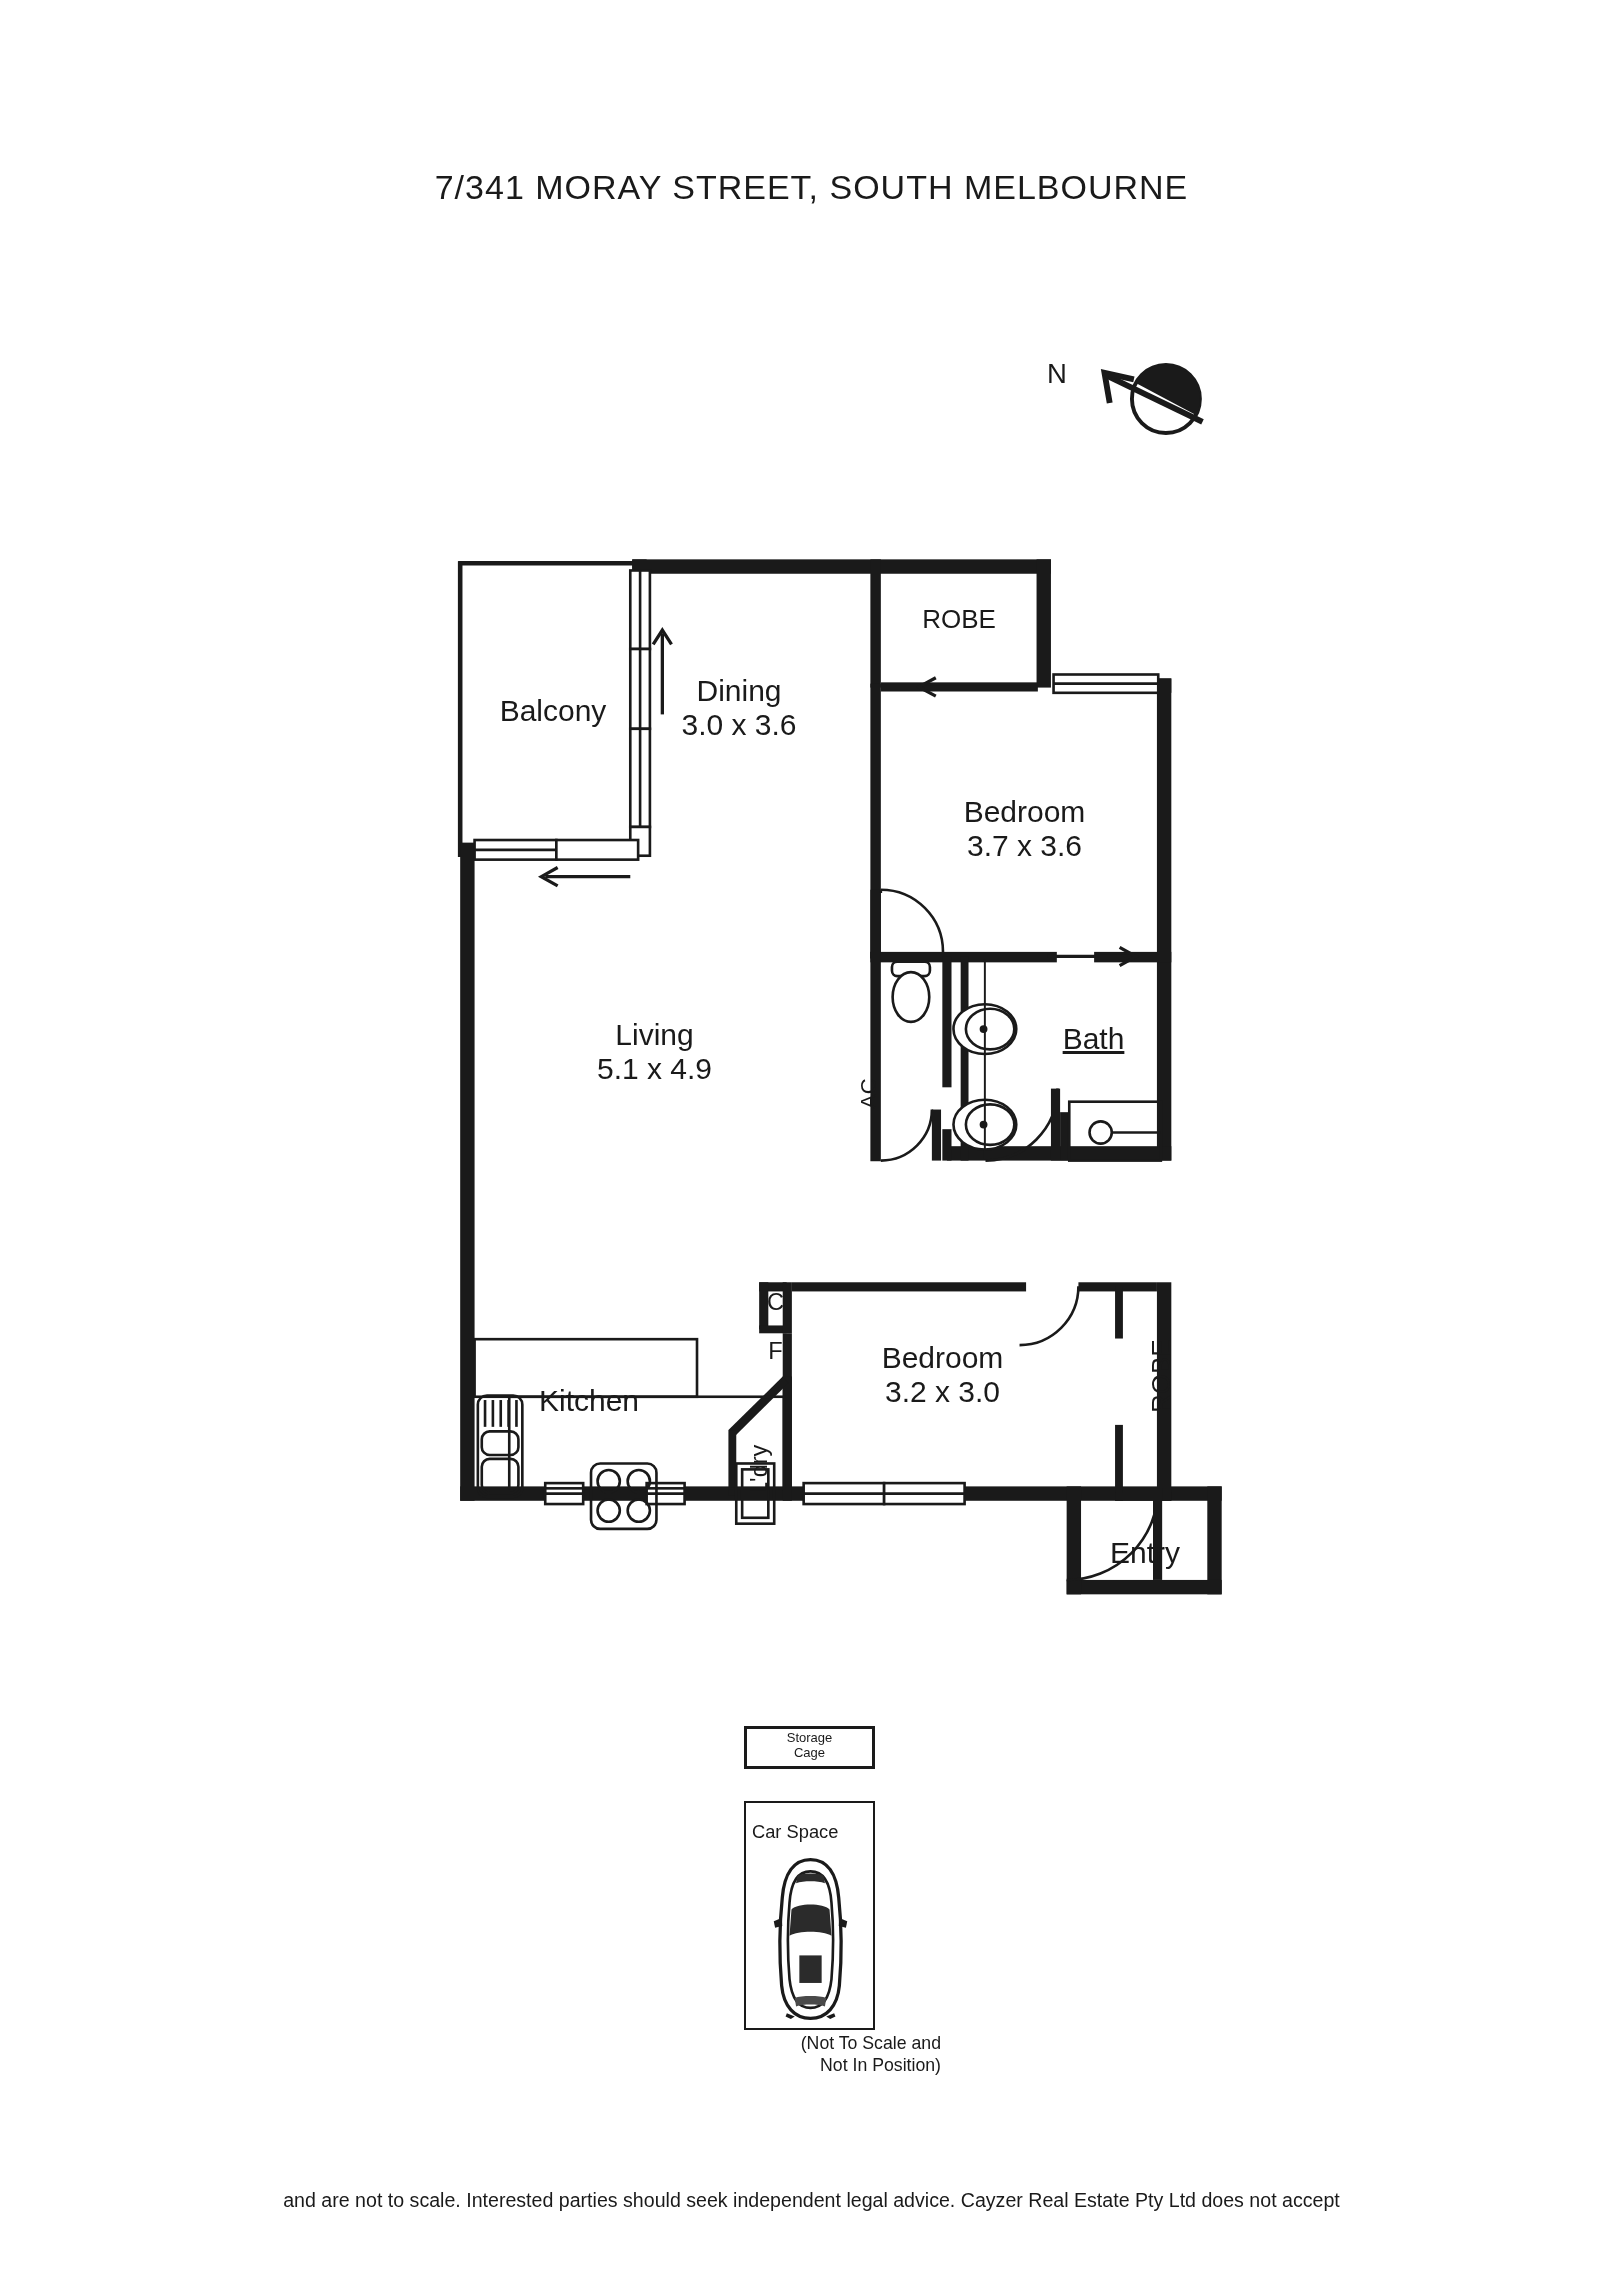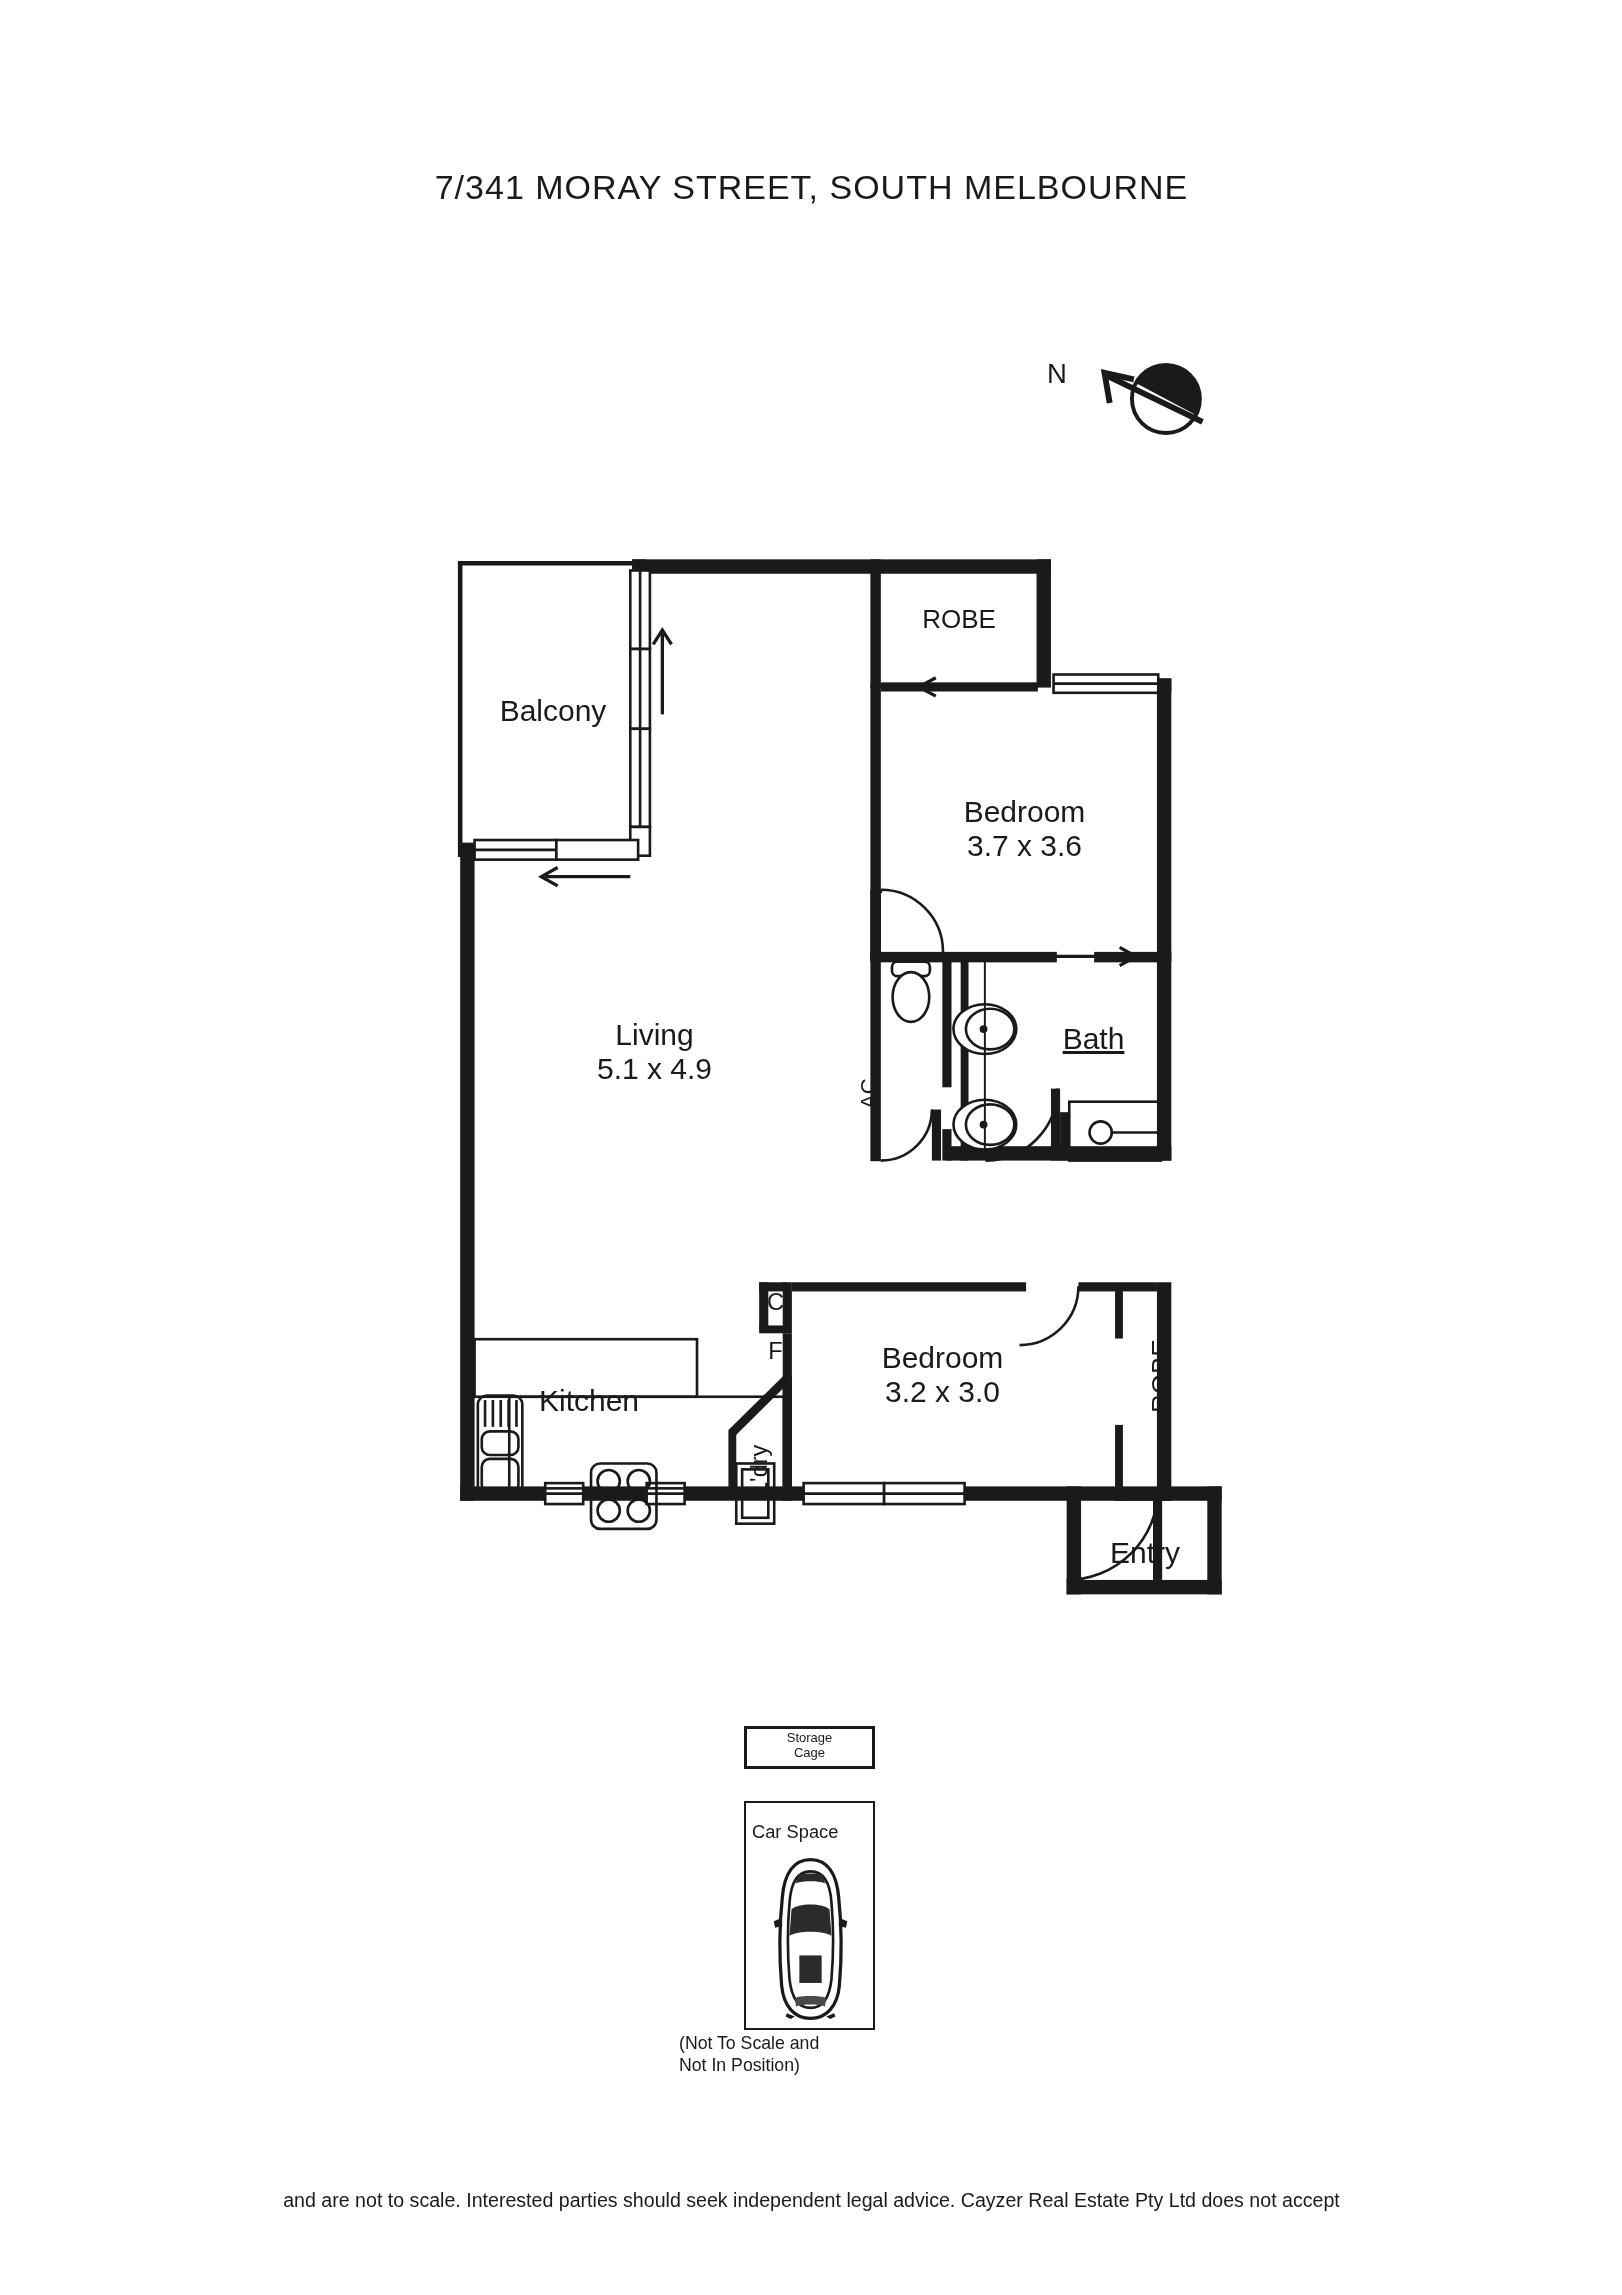--- a/index.html
+++ b/index.html
@@ -121,21 +121,21 @@
     left: 771px;
     top: 1857px;
     width: 79px;
     height: 164px;
   }
   .notscale {
     position: absolute;
     left: 679px;
     top: 2032px;
     width: 262px;
-    text-align: left;
+    text-align: right;
     font-size: 17.7px;
     line-height: 1.25;
   }
   
   .footer {
     position: absolute;
     left: 59px;
     top: 2186px;
     width: 1505px;
     text-align: center;
@@ -360,20 +360,24 @@
           <line x1="1699" y1="1731" x2="1774" y2="1731"></line>
         </g>
 
       </g>
     </svg>
 
     <div class="rlabel" style="left:458px; top:694px; width:190px;">
       <span class="rname">Balcony</span>
     </div>
 
+    <div class="rlabel" style="left:628px; top:674px; width:222px;">
+      <span class="rname">Dining</span>
+      <span class="rdim">3.0 x 3.6</span>
+    </div>
 
     <div class="rlabel" style="left:517px; top:1018px; width:275px;">
       <span class="rname">Living</span>
       <span class="rdim">5.1 x 4.9</span>
     </div>
 
     <div class="rlabel" style="left:910px; top:795px; width:229px;">
       <span class="rname">Bedroom</span>
       <span class="rdim">3.7 x 3.6</span>
     </div>

